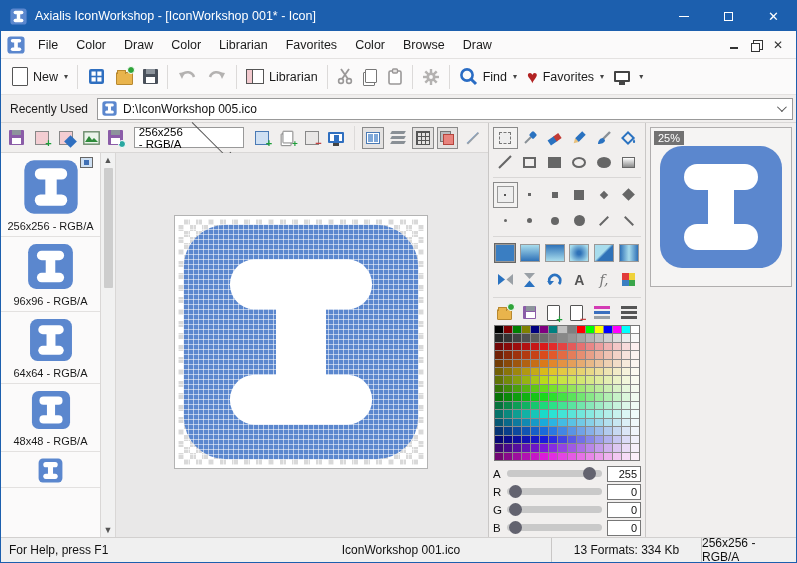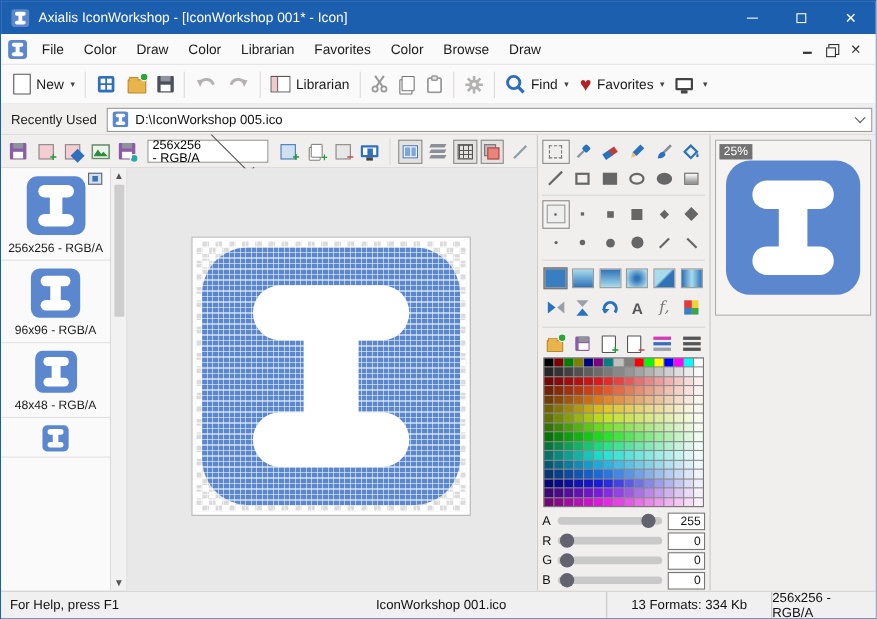--- a/index.html
+++ b/index.html
@@ -422,20 +422,28 @@
               </div>
               <div class="fmt-label">256x256 - RGB/A</div>
             </div>
             <div class="fmt-item">
               <div class="fmt-iconwrap" style="width:47px;height:47px">
                 <svg viewBox="0 0 64 64">
                   <use href="#ilogo"></use>
                 </svg>
               </div>
               <div class="fmt-label">96x96 - RGB/A</div>
+            </div>
+            <div class="fmt-item">
+              <div class="fmt-iconwrap" style="width:44px;height:44px">
+                <svg viewBox="0 0 64 64">
+                  <use href="#ilogo"></use>
+                </svg>
+              </div>
+              <div class="fmt-label">64x64 - RGB/A</div>
             </div>
             <div class="fmt-item">
               <div class="fmt-iconwrap" style="width:40px;height:40px">
                 <svg viewBox="0 0 64 64">
                   <use href="#ilogo"></use>
                 </svg>
               </div>
               <div class="fmt-label">48x48 - RGB/A</div>
             </div>
             <div class="fmt-item">

